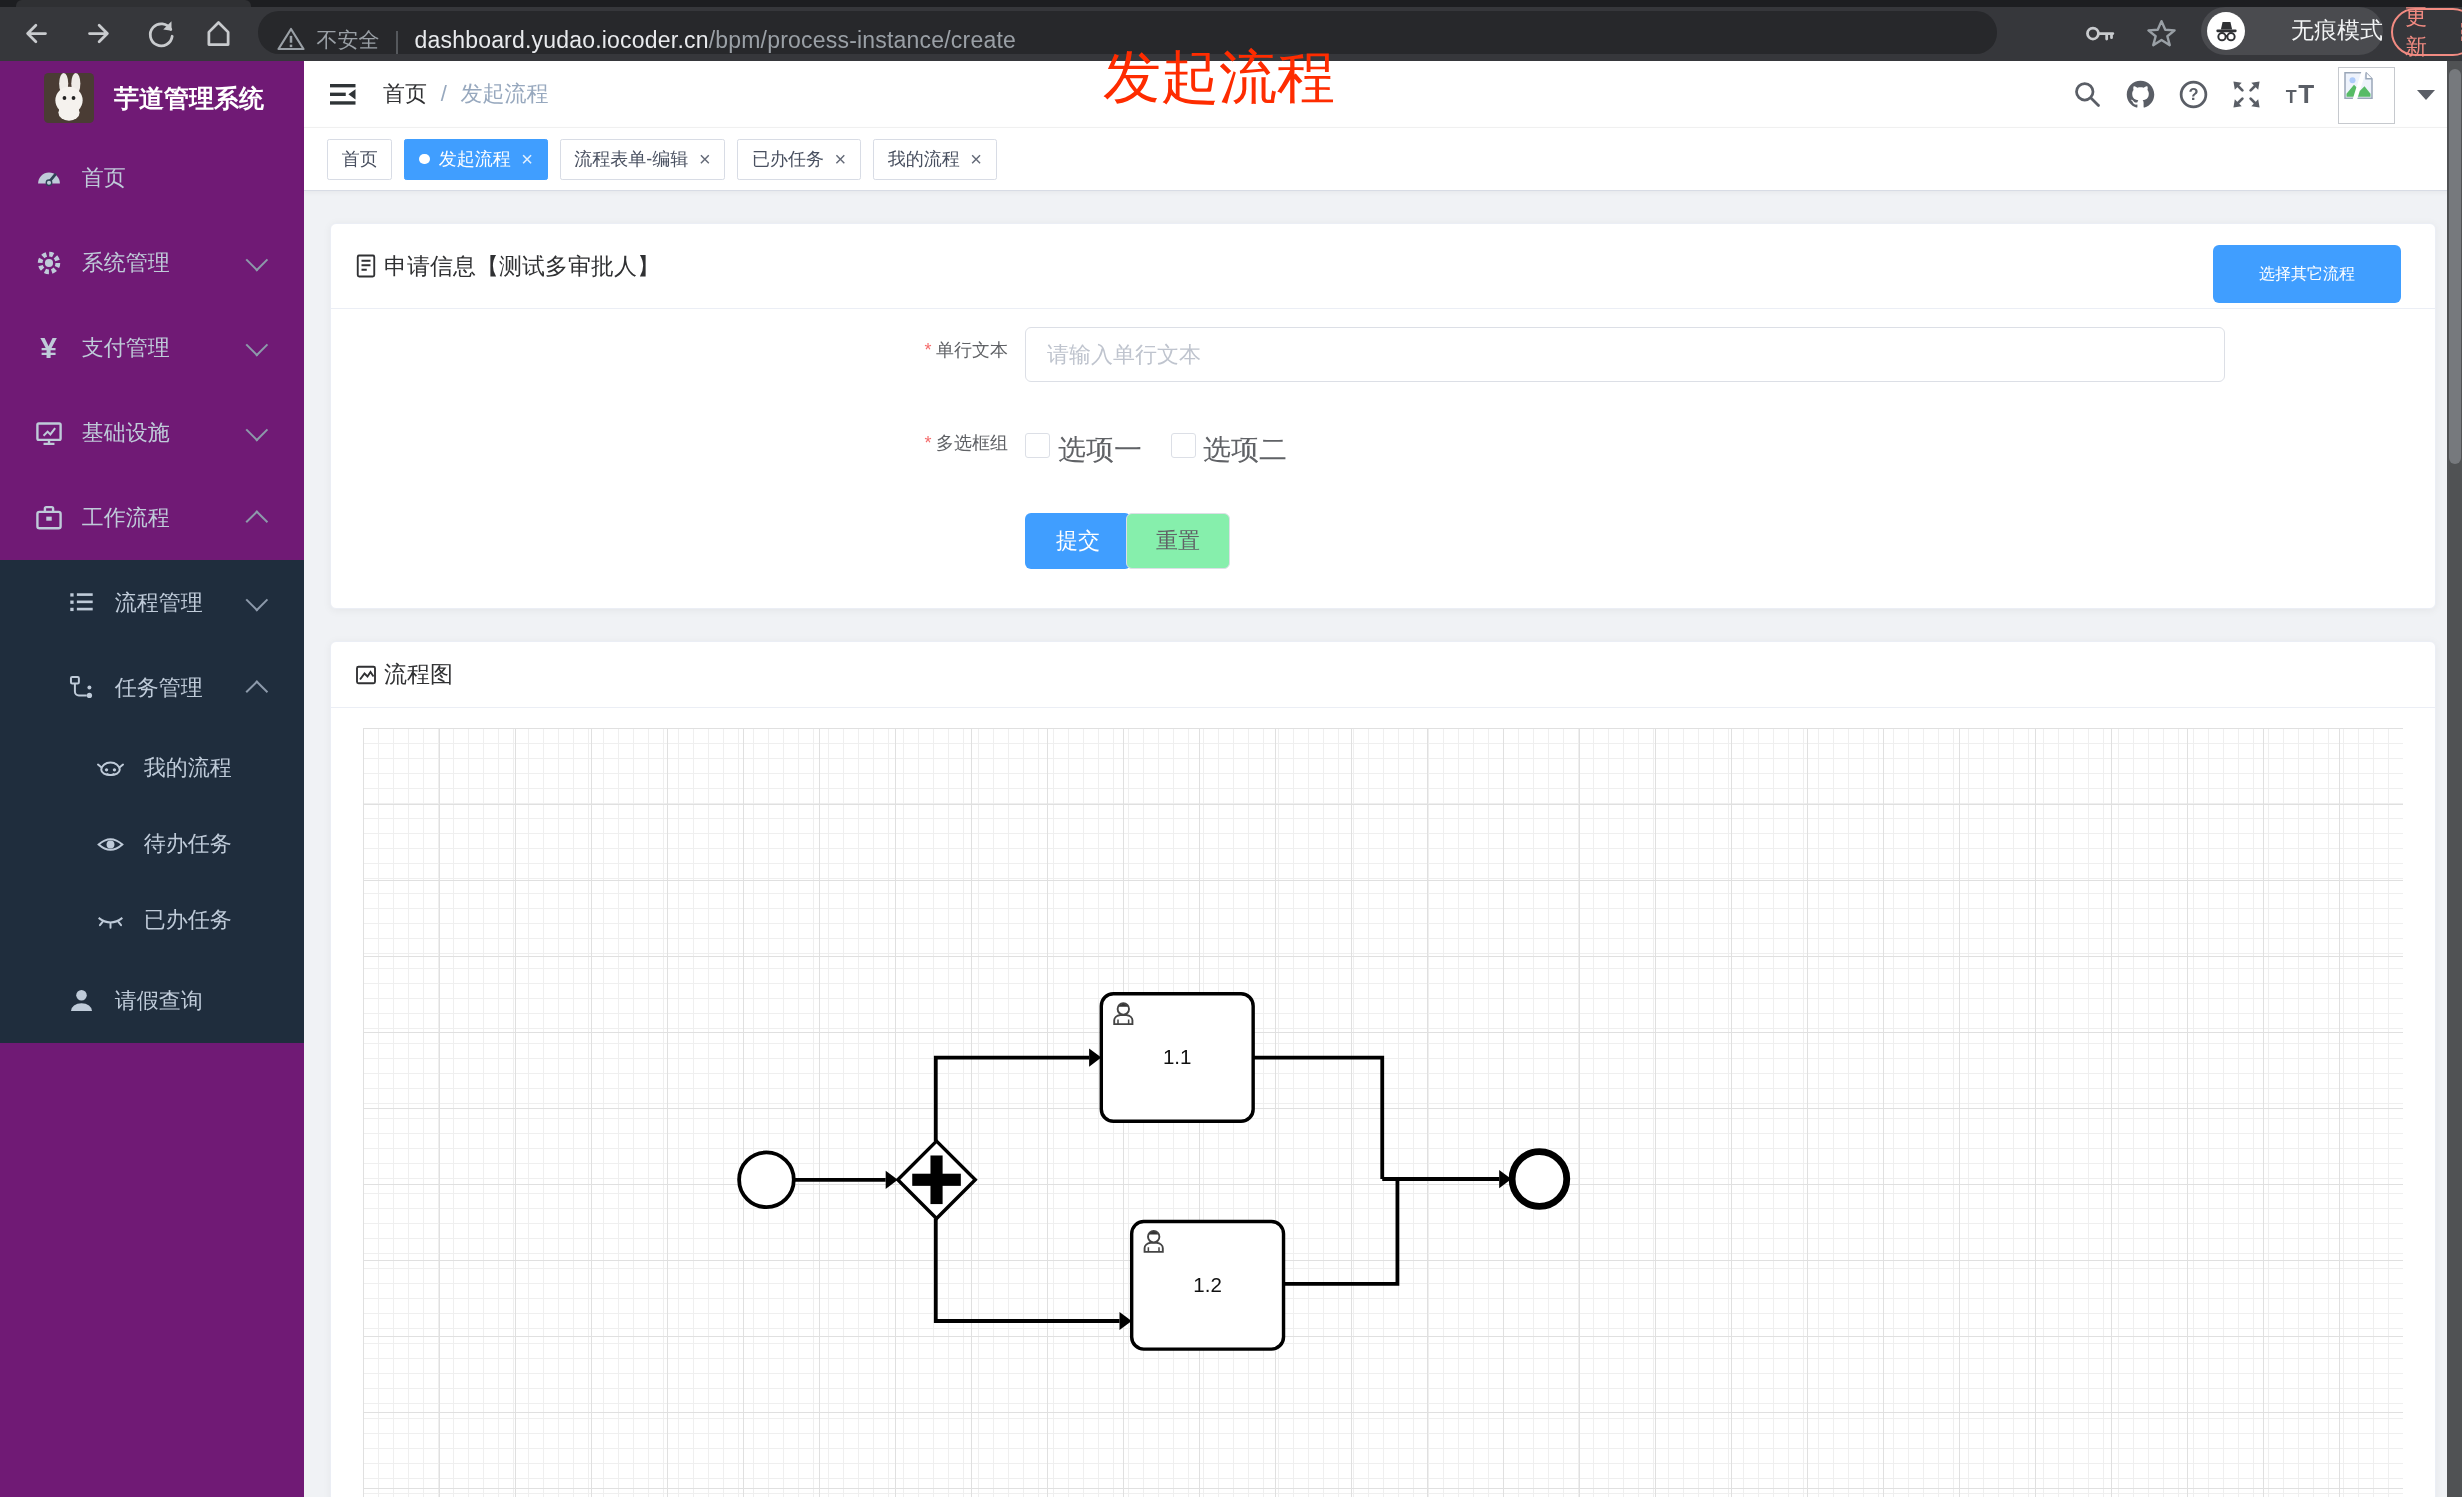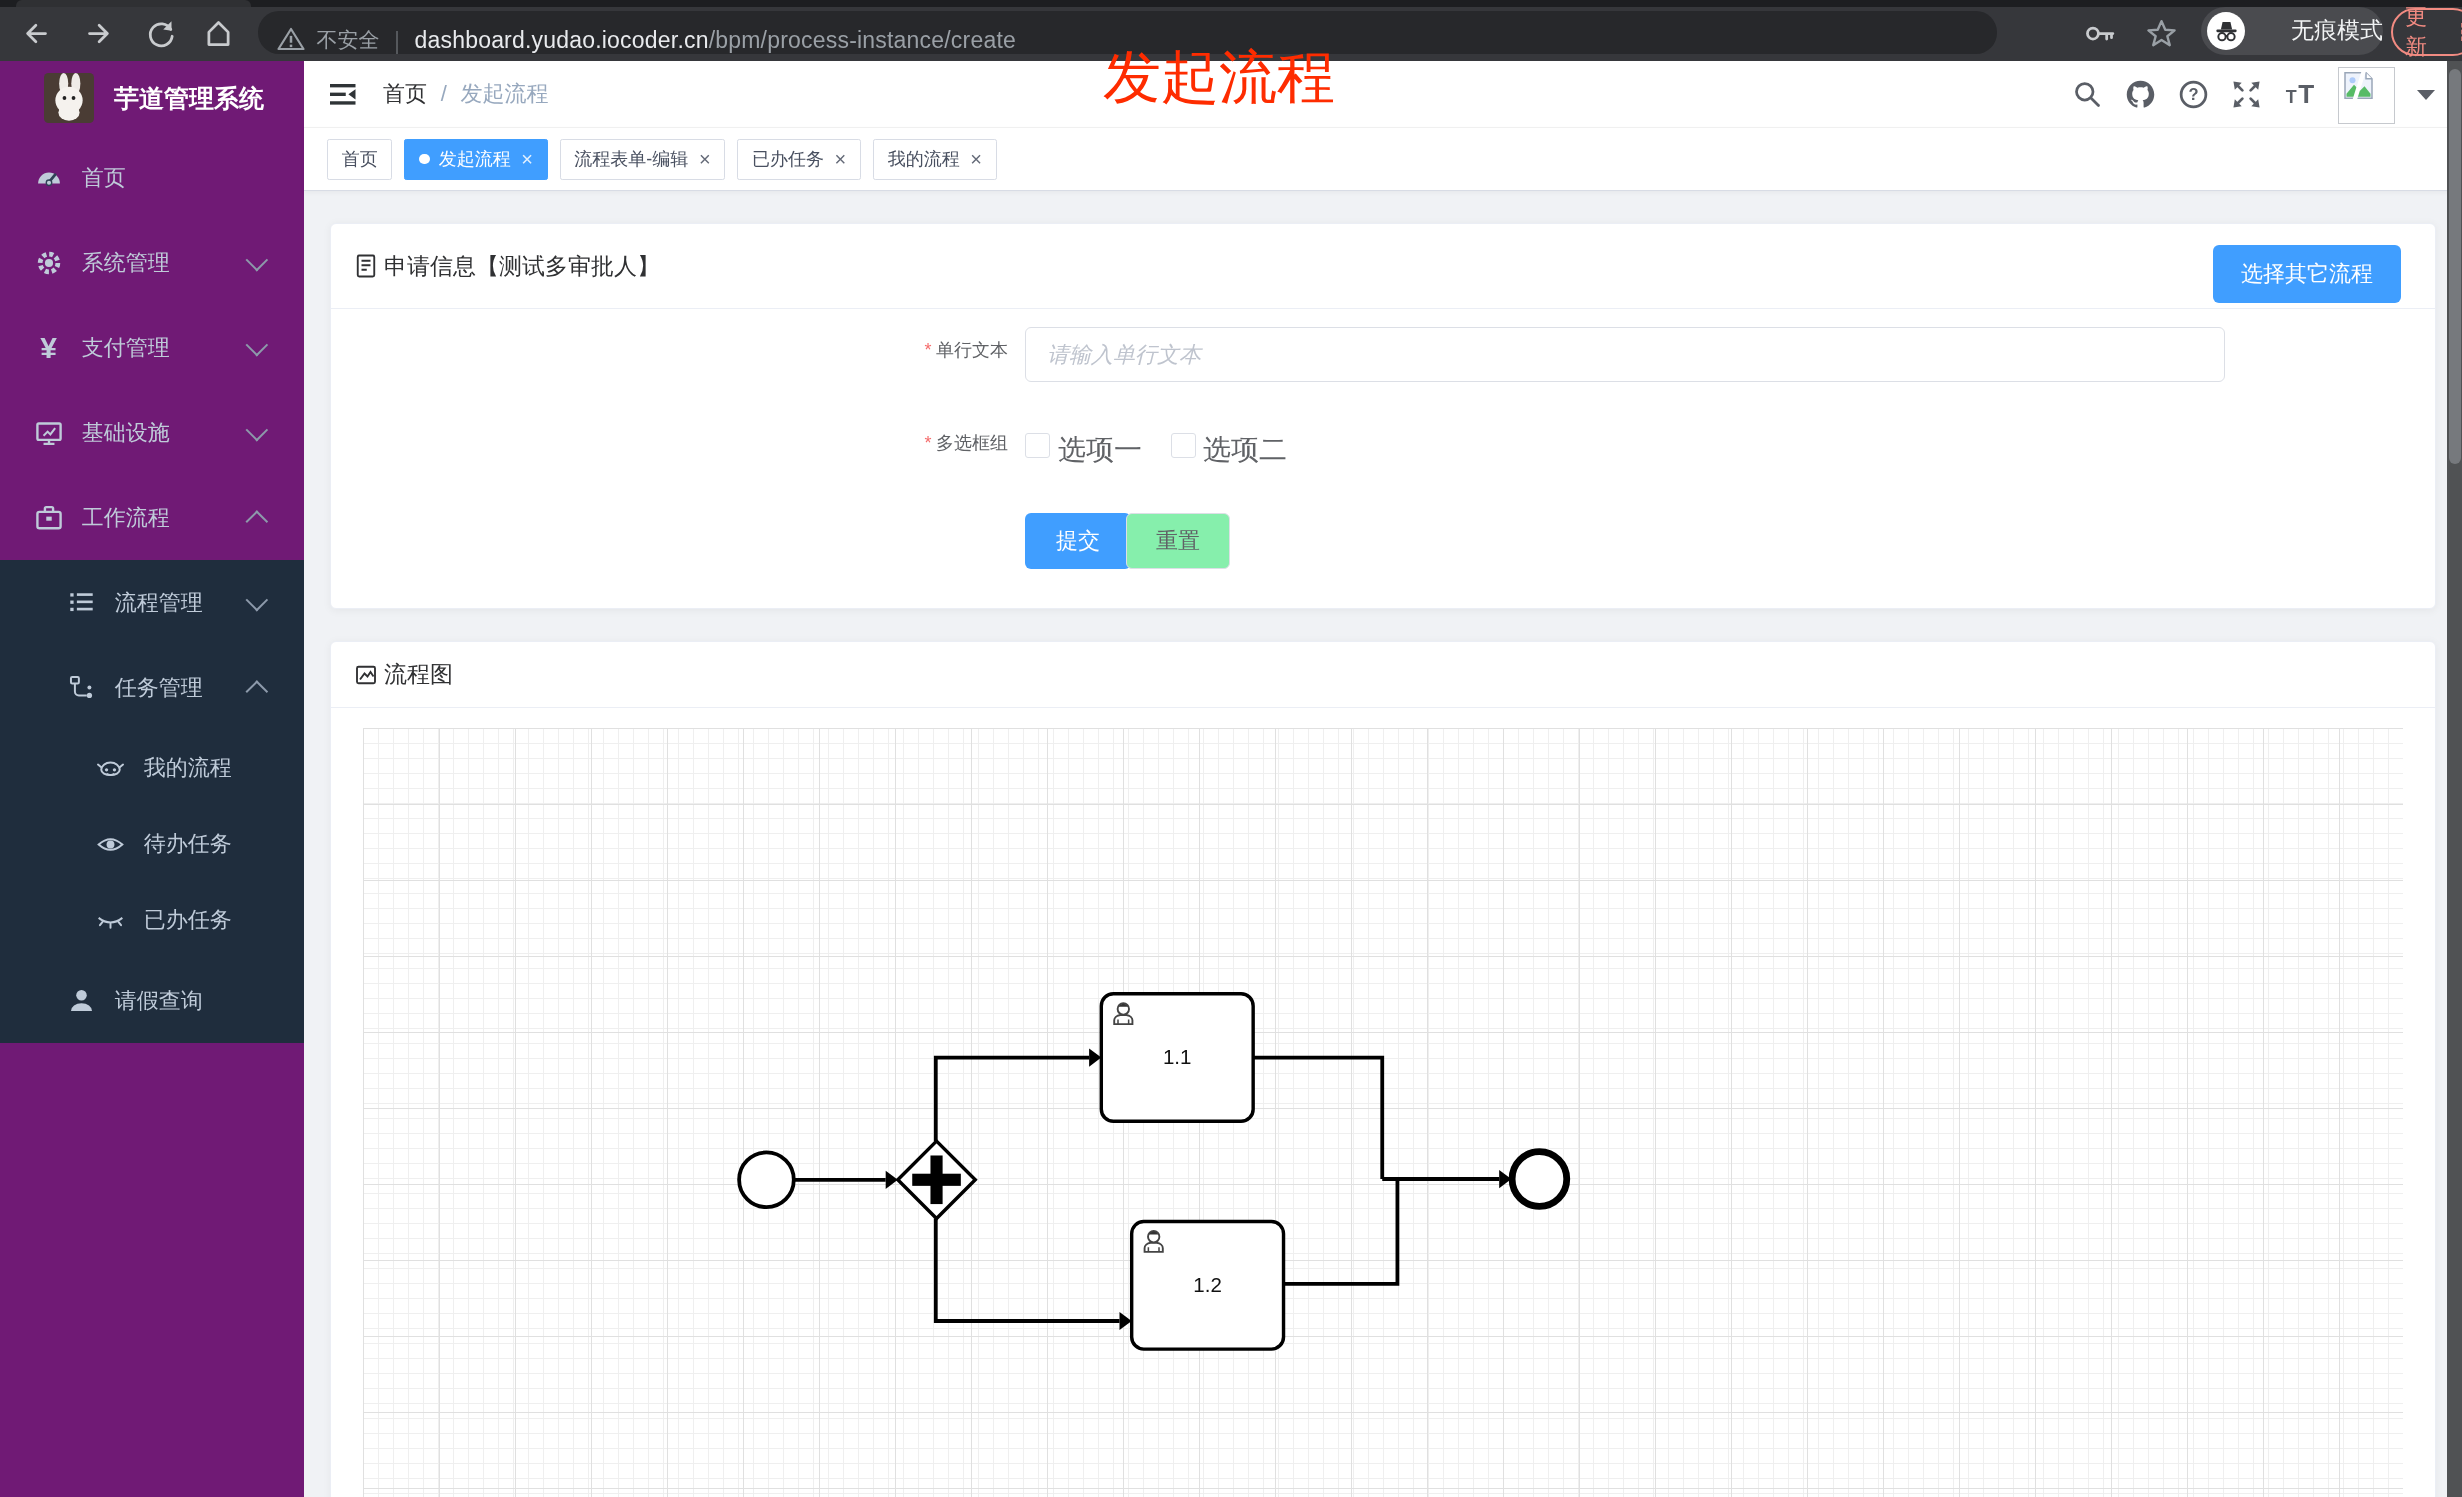--- a/index.html
+++ b/index.html
@@ -65,25 +65,25 @@
   .tag.active{background:#409eff;border-color:#409eff;color:#fff;}
   .tag.active .dot{display:inline-block;width:10.6px;height:10.6px;border-radius:50%;background:#fff;margin-right:9px;}
   .tag .close{margin-left:10.6px;font-size:20px;line-height:20px;color:inherit;opacity:.85;}
 
   #content{flex:1;background:#f0f2f5;padding:32px 26px 0 26px;overflow:hidden;}
   .panel{background:#fff;border:0.8px solid #ebeef5;border-radius:6px;box-shadow:0 1.5px 9px rgba(0,0,0,.05);}
   .panelheader{position:relative;border-bottom:0.8px solid #ebeef5;display:flex;align-items:center;}
   .ptitle{font-size:23px;color:#303133;margin-left:6px;}
   #panel1{height:384px;margin-bottom:32px;position:relative;}
   #panel1 .panelheader{height:84px;padding-left:23px;}
-  #choosebtn{position:absolute;right:34px;top:21px;width:188px;height:58px;background:#409eff;border:none;border-radius:6px;color:#fff;font-size:22px;cursor:pointer;}
+  #choosebtn{position:absolute;right:34px;top:21px;width:188px;height:58px;background:#409eff;border:none;border-radius:6px;color:#fff;font-size:16px;cursor:pointer;}
   #panel1 .body{position:relative;height:299px;}
   .flabel{position:absolute;left:0;width:677px;text-align:right;font-size:18px;color:#606266;}
   .flabel .req{color:#f56c6c;margin-right:4.6px;}
-  #input1{position:absolute;left:694px;top:18px;width:1200px;height:55px;border:1.5px solid #dcdfe6;border-radius:6px;background:#fff;font-size:22px;color:#606266;padding:16px 21px;box-sizing:border-box;outline:none;font-style:italic;}
+  #input1{position:absolute;left:694px;top:18px;width:1200px;height:55px;border:1.5px solid #dcdfe6;border-radius:6px;background:#fff;font-size:22px;color:#606266;padding:16px 21px;box-sizing:border-box;outline:none;}
   #input1::placeholder{color:#bfc4ce;}
   .cbx{position:absolute;top:124px;width:23px;height:23px;border:1.5px solid #dcdfe6;border-radius:3px;background:#fff;cursor:pointer;}
   .cblabel{position:absolute;top:122px;font-size:28px;color:#606266;cursor:pointer;}
   .btn{position:absolute;top:204px;height:56px;border-radius:6px;font-size:22px;cursor:pointer;}
   #submitbtn{left:694px;width:106px;background:#409eff;border:none;color:#fff;}
   #resetbtn{left:795px;width:104px;background:#86efac;border:1.5px solid #dcdfe6;color:#606266;}
 
   #panel2{height:862px;position:relative;overflow:hidden;}
   #panel2 .panelheader{height:65px;padding-left:23px;}
   #canvas{position:absolute;left:32px;right:32px;top:86px;bottom:-30px;background-color:#fff;

